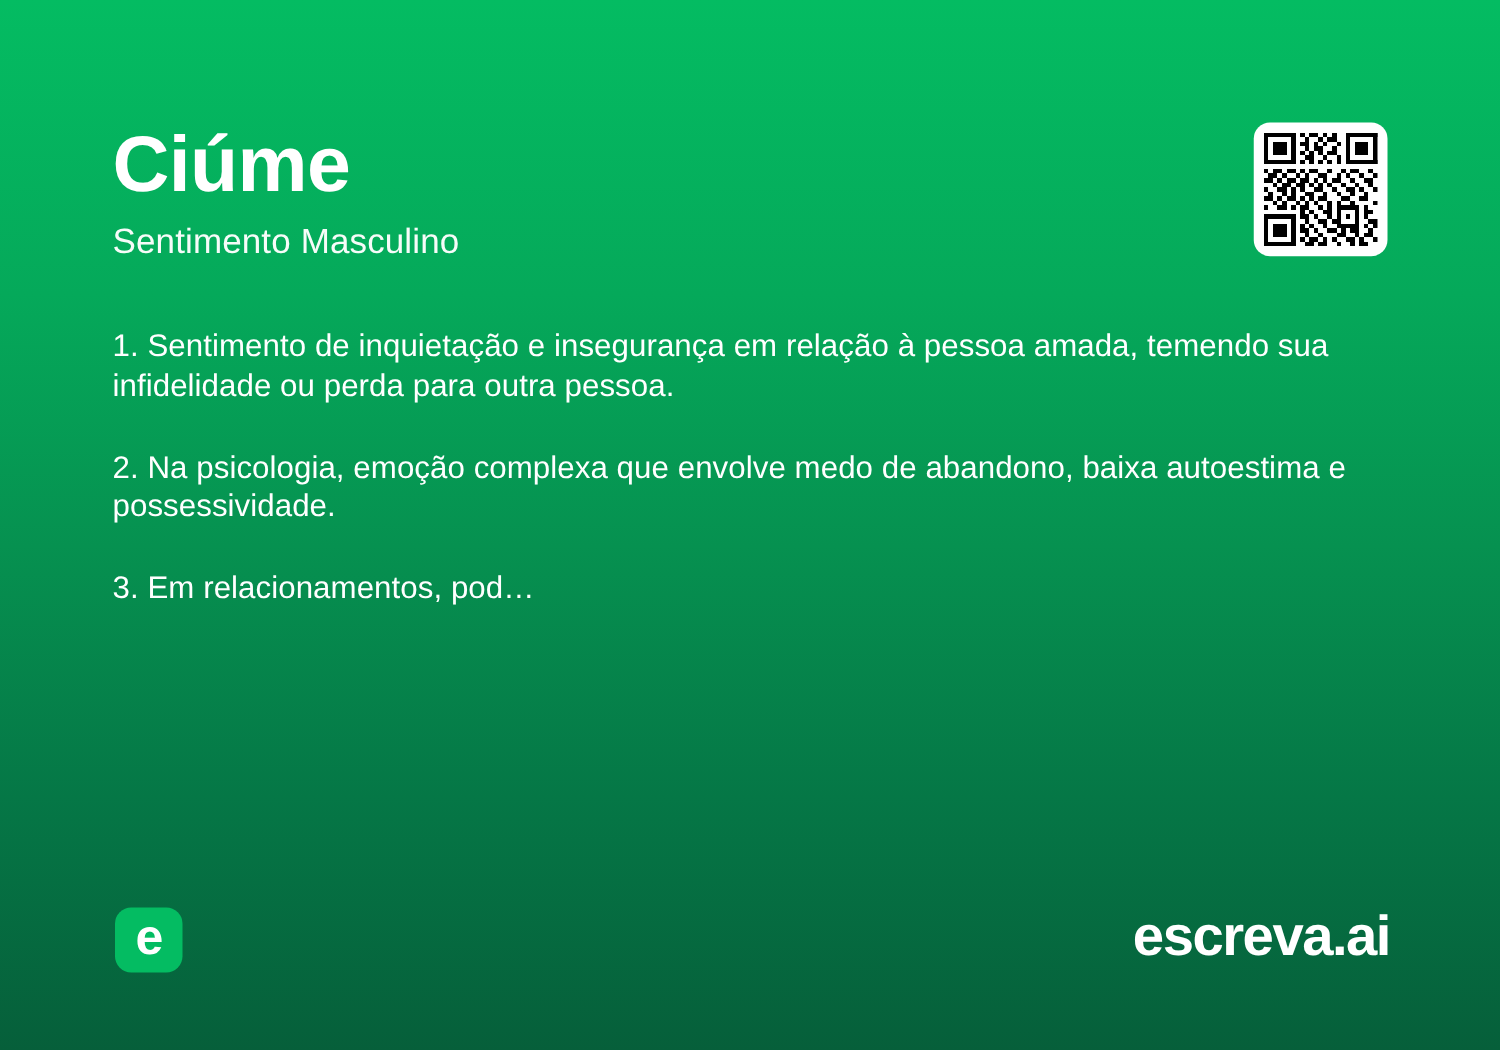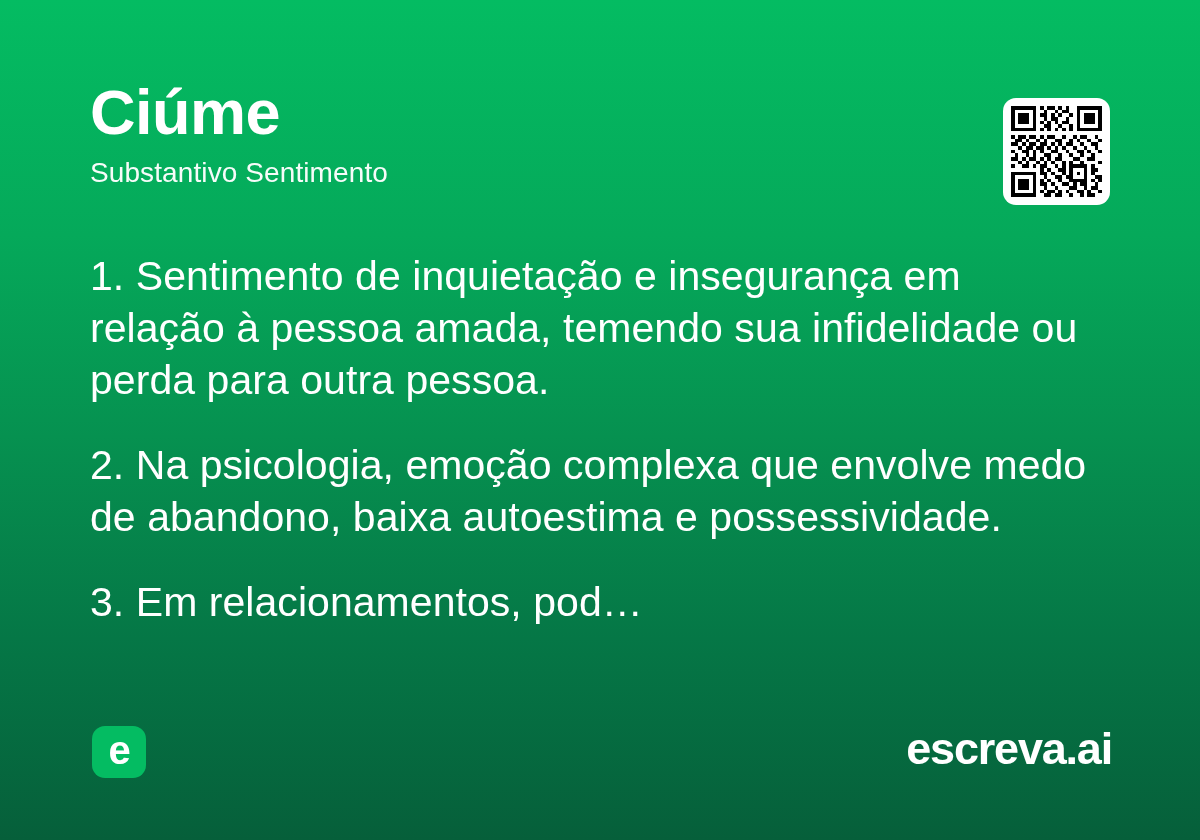--- a/index.html
+++ b/index.html
@@ -21,21 +21,21 @@
       #069150 52%,
       #057746 76%,
       #065f3a 100%);
     -webkit-font-smoothing: antialiased;
   }
 
   
   #header-block {
     position: absolute;
     left: 90px;
-    top: 78px;
+    top: 98px;
     width: 860px;
   }
 
   #word-title {
     font-size: 63px;
     font-weight: 700;
     color: #ffffff;
     letter-spacing: -0.5px;
     line-height: 1.08;
     margin: 0;
@@ -55,25 +55,25 @@
 
   
   #definitions {
     position: absolute;
     left: 90px;
     top: 246px;
     width: 1010px;
   }
 
   .definition-item {
-    font-size: 41px;
+    font-size: 25px;
     font-weight: 400;
     color: #ffffff;
     line-height: 1.27;
-    margin: 4px 0 33px 0;
+    margin: 16px 0 33px 0;
     letter-spacing: 0.05px;
   }
   .definition-item:last-child { margin-bottom: 0; }
 
   
   #qr-panel {
     position: absolute;
     left: 1003px;
     top: 98px;
     width: 107px;
@@ -125,21 +125,21 @@
     white-space: nowrap;
   }
 </style>
 </head>
 <body>
 
 <div id="card">
 
   <div id="header-block">
     <h1 id="word-title">Ciúme</h1>
-    <p id="word-subtitle">Substantivo Sentimento</p>
+    <p id="word-subtitle">Sentimento Masculino</p>
   </div>
 
   <div id="qr-panel">
     <svg id="qr-code-image" viewBox="0 0 25 25" shape-rendering="crispEdges">
       <rect width="25" height="25" fill="#ffffff"></rect>
       <g fill="#000000">
 
         <rect x="0" y="0" width="7" height="1"></rect>
           <rect x="0" y="6" width="7" height="1"></rect>
         <rect x="0" y="0" width="1" height="7"></rect>

